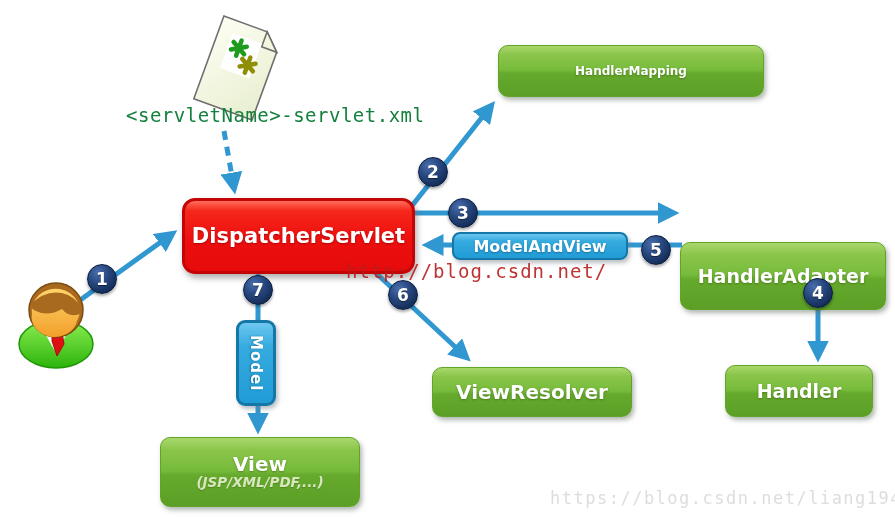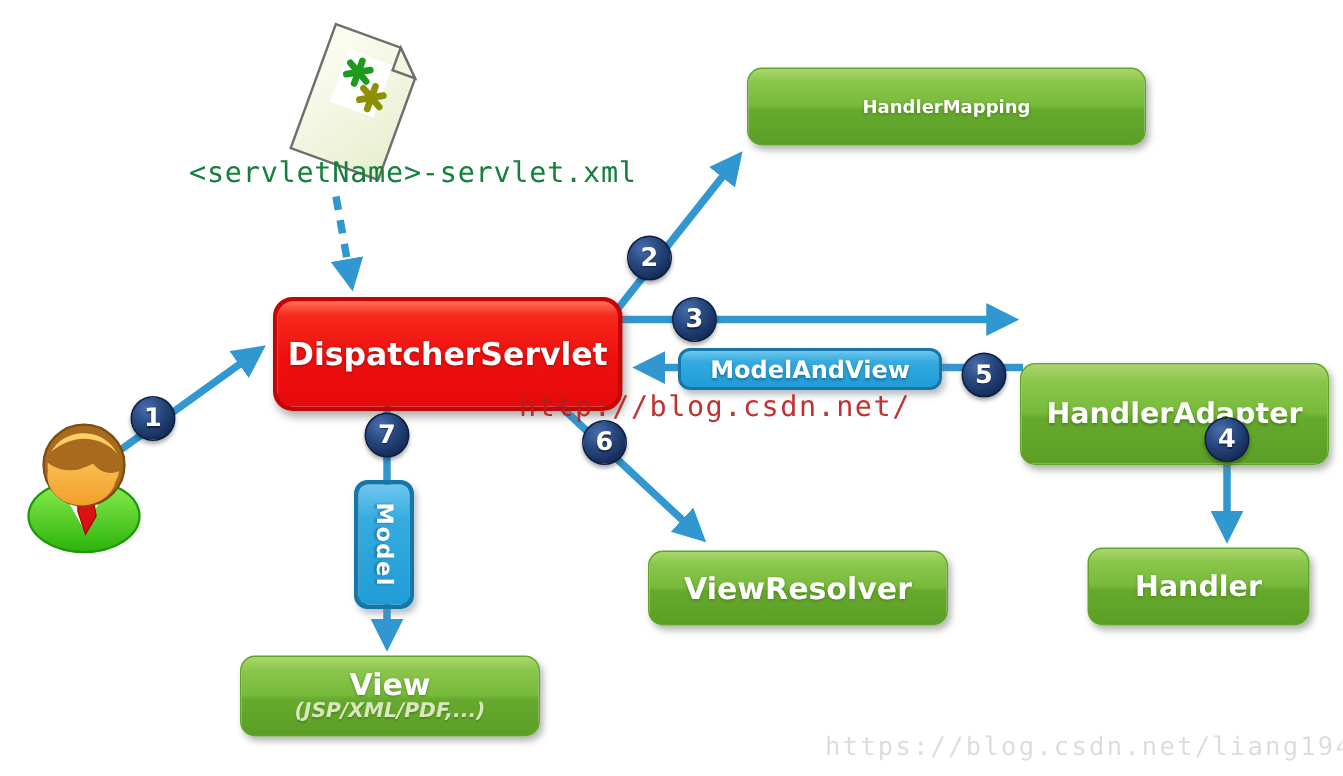--- a/index.html
+++ b/index.html
@@ -28,21 +28,21 @@
     background:linear-gradient(180deg,#6dc7ef 0%,#35abdf 30%,#219cd6 100%);
     border:3px solid #1477a7;border-radius:9px;
     box-shadow:2px 3px 4px rgba(120,130,140,0.5);
     text-shadow:0 1px 2px rgba(10,70,110,0.55);
   }
   #node-dispatcher{left:182px;top:198px;width:233px;height:76px;font-size:21px;}
   #node-handler-mapping{left:498px;top:45px;width:266px;height:52px;font-size:12px;}
   #node-handler-adapter{left:680px;top:195px;width:206px;height:68px;font-size:19px;margin-top:47px;}
   #node-handler{left:725px;top:365px;width:148px;height:52px;font-size:19px;}
   #node-view-resolver{left:432px;top:367px;width:200px;height:50px;font-size:20px;}
-  #node-view{left:160px;top:437px;width:200px;height:54px;flex-direction:column;line-height:1.05;}
+  #node-view{left:160px;top:437px;width:200px;height:70px;flex-direction:column;line-height:1.05;}
   #node-view .view-title{font-size:20px;}
   #node-view .view-sub{font-size:13.5px;color:#d9e7bf;text-shadow:0 1px 1px rgba(55,90,15,0.4);font-style:italic;}
   #node-model-and-view{left:452px;top:232px;width:176px;height:28px;font-size:16px;border-width:2px;border-radius:8px;}
   #node-model{
     left:236px;top:320px;width:40px;height:86px;font-size:15px;
     writing-mode:vertical-rl;letter-spacing:1px;
   }
   .badge{
     position:absolute;z-index:20;width:30px;height:30px;border-radius:50%;
     background:radial-gradient(circle at 35% 28%,#4a6fae 0%,#27477e 40%,#132c57 78%,#0e2348 100%);

